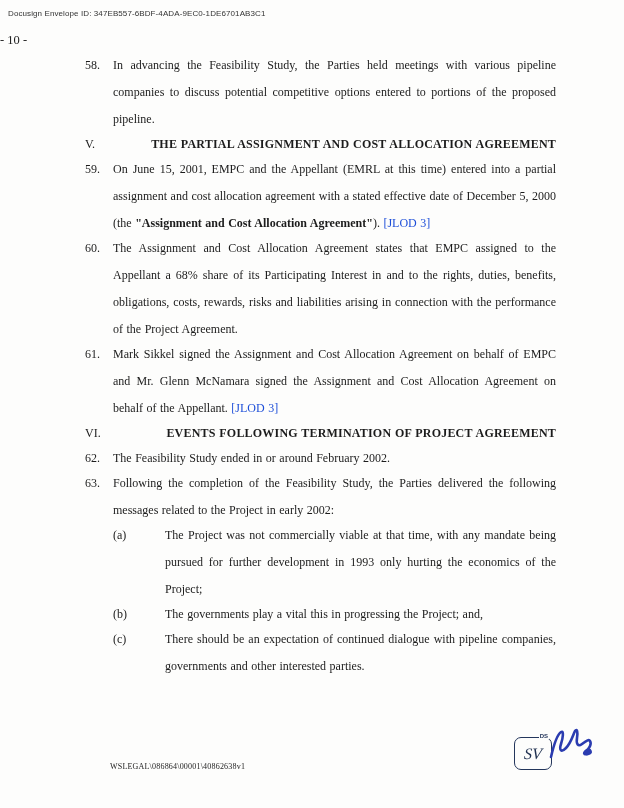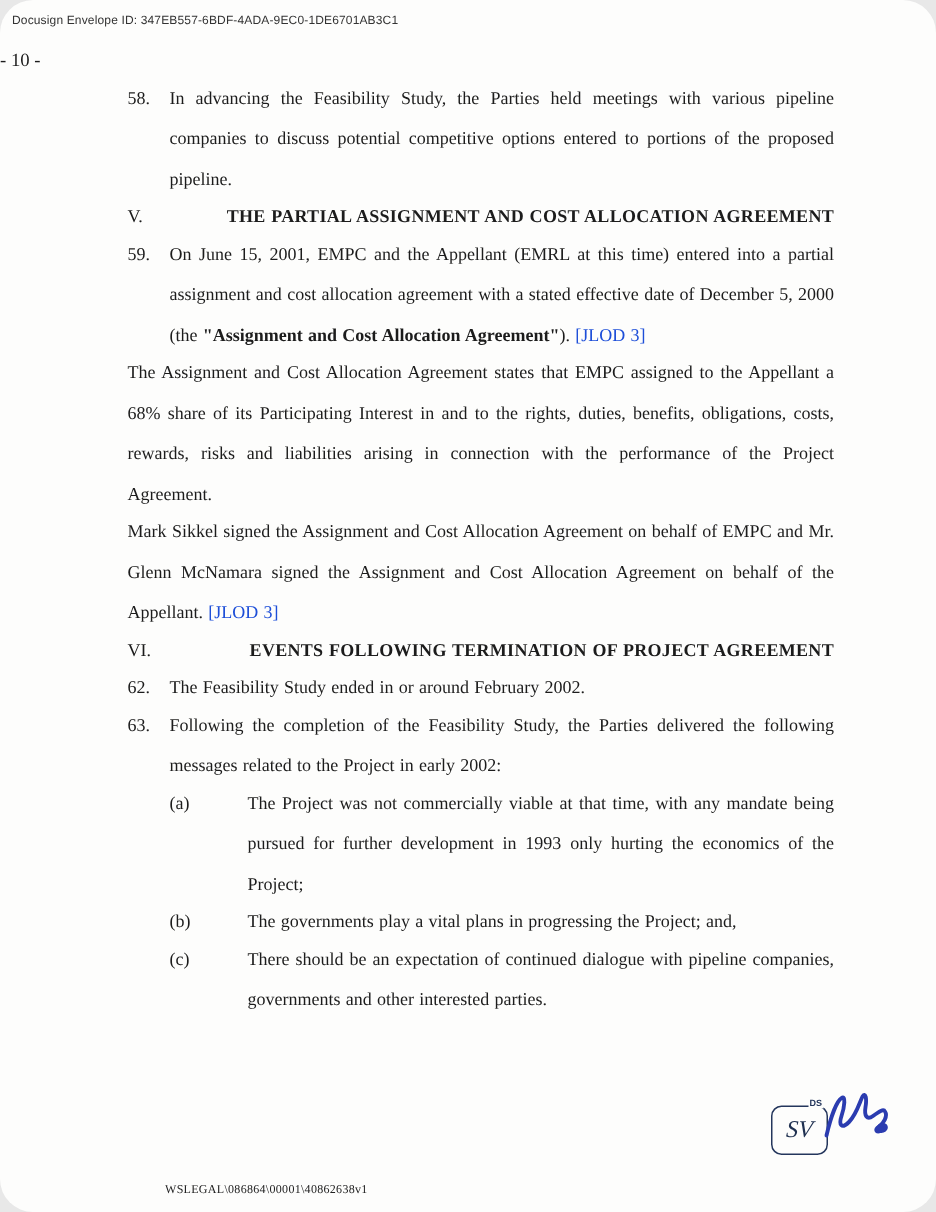--- a/index.html
+++ b/index.html
@@ -4,21 +4,20 @@
 <style>
   html,body { margin:0; padding:0; background:#e8e8e8; }
   .page {
     position:relative;
     width:624px; height:808px;
     margin:0 auto;
     background:#fdfdfc;
     font-family:"Liberation Serif", serif;
     color:#1c1c1c;
     overflow:hidden;
-    border-radius:22px;
   }
   .ds-header {
     position:absolute; top:9px; left:8px;
     font-family:"Liberation Sans", sans-serif;
     font-size:8px; color:#333;
     letter-spacing:0.1px;
   }
   .page-num {
     position:absolute; top:33px; left:0; right:0;
     text-align:left; font-size:12.5px;
@@ -29,21 +28,21 @@
   }
   .block { display:flex; margin:0 0 -2px 0; }
   .num  { flex:0 0 28px; }
   .body { flex:1; text-align:justify; word-spacing:0.5px; }
   .heading .body { font-weight:bold; text-align:right; letter-spacing:0.2px; }
   .sub { margin-left:28px; }
   .sub .letter { flex:0 0 52px; }
   .bold-term { font-weight:bold; }
   .cite { color:#1d4ed8; }
   .footer {
-    position:absolute; top:788px; left:110px;
+    position:absolute; top:762px; left:110px;
     font-size:8px; letter-spacing:0.2px; color:#222;
   }
   .stamp-box {
     position:absolute; top:737px; left:514px;
     width:36px; height:31px;
     border:1.5px solid #24365c;
     border-radius:7px;
     background:transparent;
   }
   .stamp-ds {
@@ -81,24 +80,26 @@
       <div class="num">V.</div>
       <div class="body">THE PARTIAL ASSIGNMENT AND COST ALLOCATION AGREEMENT</div>
     </div>
 
     <div class="block">
       <div class="num">59.</div>
       <div class="body"><span>On June 15, 2001, EMPC and the Appellant (EMRL at this time) entered into a partial assignment and cost allocation agreement with a stated effective date of December 5, 2000 (the </span><span class="bold-term">"Assignment and Cost Allocation Agreement"</span><span>). </span><span class="cite">[JLOD 3]</span></div>
     </div>
 
     <div class="block">
+      <div class="num">60.</div>
       <div class="body">The Assignment and Cost Allocation Agreement states that EMPC assigned to the Appellant a 68% share of its Participating Interest in and to the rights, duties, benefits, obligations, costs, rewards, risks and liabilities arising in connection with the performance of the Project Agreement.</div>
     </div>
 
     <div class="block">
+      <div class="num">61.</div>
       <div class="body"><span>Mark Sikkel signed the Assignment and Cost Allocation Agreement on behalf of EMPC and Mr. Glenn McNamara signed the Assignment and Cost Allocation Agreement on behalf of the Appellant. </span><span class="cite">[JLOD 3]</span></div>
     </div>
 
     <div class="block heading">
       <div class="num">VI.</div>
       <div class="body">EVENTS FOLLOWING TERMINATION OF PROJECT AGREEMENT</div>
     </div>
 
     <div class="block">
       <div class="num">62.</div>
@@ -110,21 +111,21 @@
       <div class="body">Following the completion of the Feasibility Study, the Parties delivered the following messages related to the Project in early 2002:</div>
     </div>
 
     <div class="block sub">
       <div class="num letter">(a)</div>
       <div class="body">The Project was not commercially viable at that time, with any mandate being pursued for further development in 1993 only hurting the economics of the Project;</div>
     </div>
 
     <div class="block sub">
       <div class="num letter">(b)</div>
-      <div class="body">The governments play a vital plans in progressing the Project; and,</div>
+      <div class="body">The governments play a vital this in progressing the Project; and,</div>
     </div>
 
     <div class="block sub">
       <div class="num letter">(c)</div>
       <div class="body">There should be an expectation of continued dialogue with pipeline companies, governments and other interested parties.</div>
     </div>
 
 
   </div>
 

